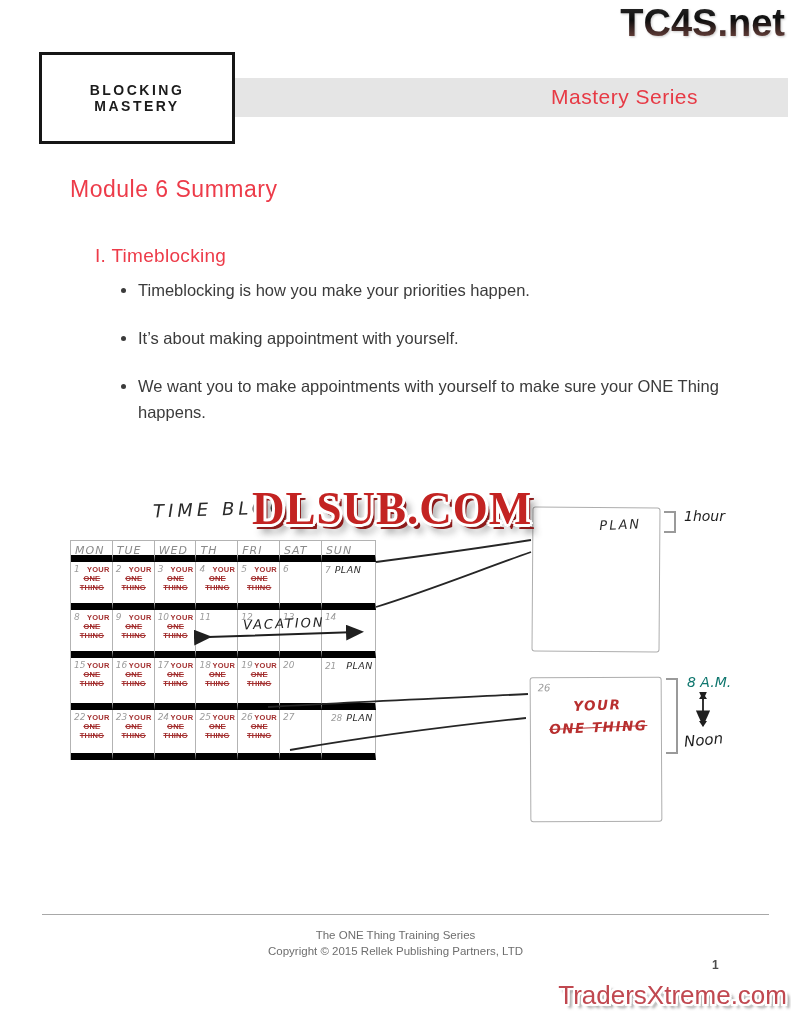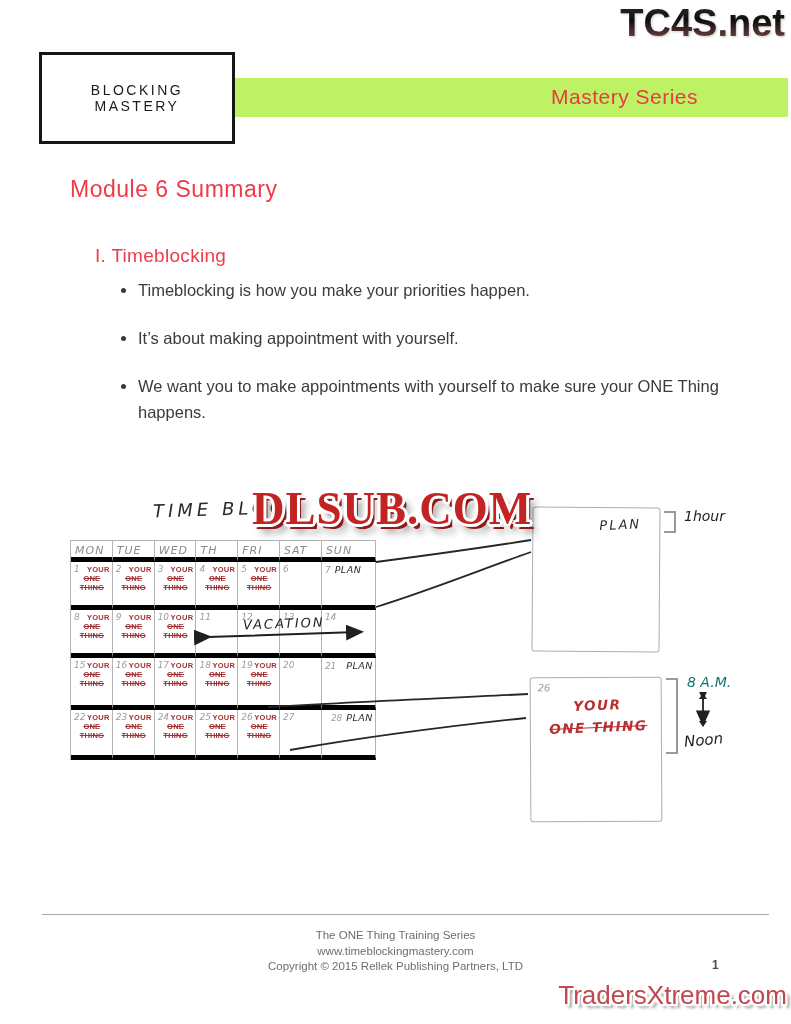--- a/index.html
+++ b/index.html
@@ -30,53 +30,53 @@
   .wm-bottom {
     position:absolute; right:4px; top:980px; z-index:30;
     font-size:26px; font-weight:normal; color:#c04850; letter-spacing:0px;
     text-shadow:
       -2px -2px 0 #fff, 2px -2px 0 #fff, -2px 2px 0 #fff, 2px 2px 0 #fff,
       0 -2px 0 #fff, 0 2px 0 #fff, -2px 0 0 #fff, 2px 0 0 #fff,
       4px 4px 3px rgba(110,110,110,.8);
   }
 
   
-  .banner { position:absolute; left:150px; top:78px; width:638px; height:39px; background:#bef264; }
+  .banner { position:absolute; left:150px; top:78px; width:638px; height:39px; background:#e5e5e5; }
   .banner-label {
     position:absolute; right:90px; top:7px;
     font-size:21px; color:#e73a45; letter-spacing:0.5px;
   }
   .logo-box {
     position:absolute; left:39px; top:52px; width:196px; height:92px;
     background:#fff; border:3px solid #161616; z-index:5;
     display:flex; flex-direction:column; align-items:center; justify-content:center;
     color:#1b1b1b; text-align:center;
   }
   .logo-time { font-size:41px; font-weight:bold; letter-spacing:-1px; line-height:0.92; }
-  .logo-sub  { font-size:14px; letter-spacing:2.5px; line-height:1.15; font-weight:400; }
+  .logo-sub  { font-size:14px; letter-spacing:2.5px; line-height:1.15; font-weight:700; }
 
   
   .page-title { position:absolute; left:70px; top:176px; font-size:23px; color:#ed3b49; letter-spacing:0.5px; }
   .section-heading { position:absolute; left:95px; top:245px; font-size:19px; color:#ed3b49; letter-spacing:0.3px; }
   ul.bullets { position:absolute; left:120px; top:277px; width:600px; list-style:disc; padding-left:18px; }
   ul.bullets li { font-size:16.5px; color:#3b3b3b; line-height:26px; margin-bottom:22px; }
 
   
   .sketch { position:absolute; left:0; top:480px; width:791px; height:360px; }
   .sketch-title {
     position:absolute; left:153px; top:18px; font-size:18px; letter-spacing:4px;
     color:#2a2a2a; transform:rotate(-2deg);
   }
   .cal {
     position:absolute; left:70px; top:60px; width:306px;
     display:grid; grid-template-columns:repeat(7,1fr);
     grid-template-rows:21px 48px 48px 52px 50px;
     border-left:1px solid #b3b3b3; border-top:1px solid #b3b3b3;
   }
-  .cal > div { border-right:1px solid #b3b3b3; border-bottom:5px solid #000000; position:relative; }
+  .cal > div { border-right:1px solid #b3b3b3; border-bottom:7px solid #000000; position:relative; }
   .day-h { font-size:11px; letter-spacing:1px; color:#8a8a8a; padding:3px 0 0 4px; font-style:italic; font-family:"DejaVu Sans",sans-serif; }
   .cell  { padding:2px 2px 0 3px; }
   .cell .topline { display:flex; justify-content:space-between; align-items:baseline; }
   .cell .num { font-size:9px; color:#9c9c9c; font-style:italic; font-family:"DejaVu Sans",sans-serif; }
   .cell .your { font-size:7.5px; font-weight:bold; color:#a33030; letter-spacing:0.3px; }
   .cell .onething { font-size:7.5px; font-weight:bold; color:#a33030; letter-spacing:0.2px; text-decoration:line-through; text-align:center; margin-top:0px; }
   .cell .plan { font-size:9.5px; color:#2d2d2d; letter-spacing:0.5px; margin-left:4px; }
   .vacation-label {
     position:absolute; left:243px; top:136px; font-size:13px; letter-spacing:2px;
     color:#1f1f1f; transform:rotate(-2deg); z-index:6;
@@ -366,18 +366,17 @@
     <path d="M3 29 L7 35 L11 29 z" fill="#1f1f1f"></path>
   </svg>
   <div class="end-label hand">Noon</div>
 </div>
 
 <div class="wm-mid">DLSUB.COM</div>
 
 <div class="footer-divider"></div>
 <div class="footer">
   <div>The ONE Thing Training Series</div>
-  <div>www.timeblockingmastery.com</div>
   <div>Copyright © 2015 Rellek Publishing Partners, LTD</div>
 </div>
 <div class="page-number">1</div>
 
 <div class="wm-bottom">TradersXtreme.com</div>
 
 </body></html>

